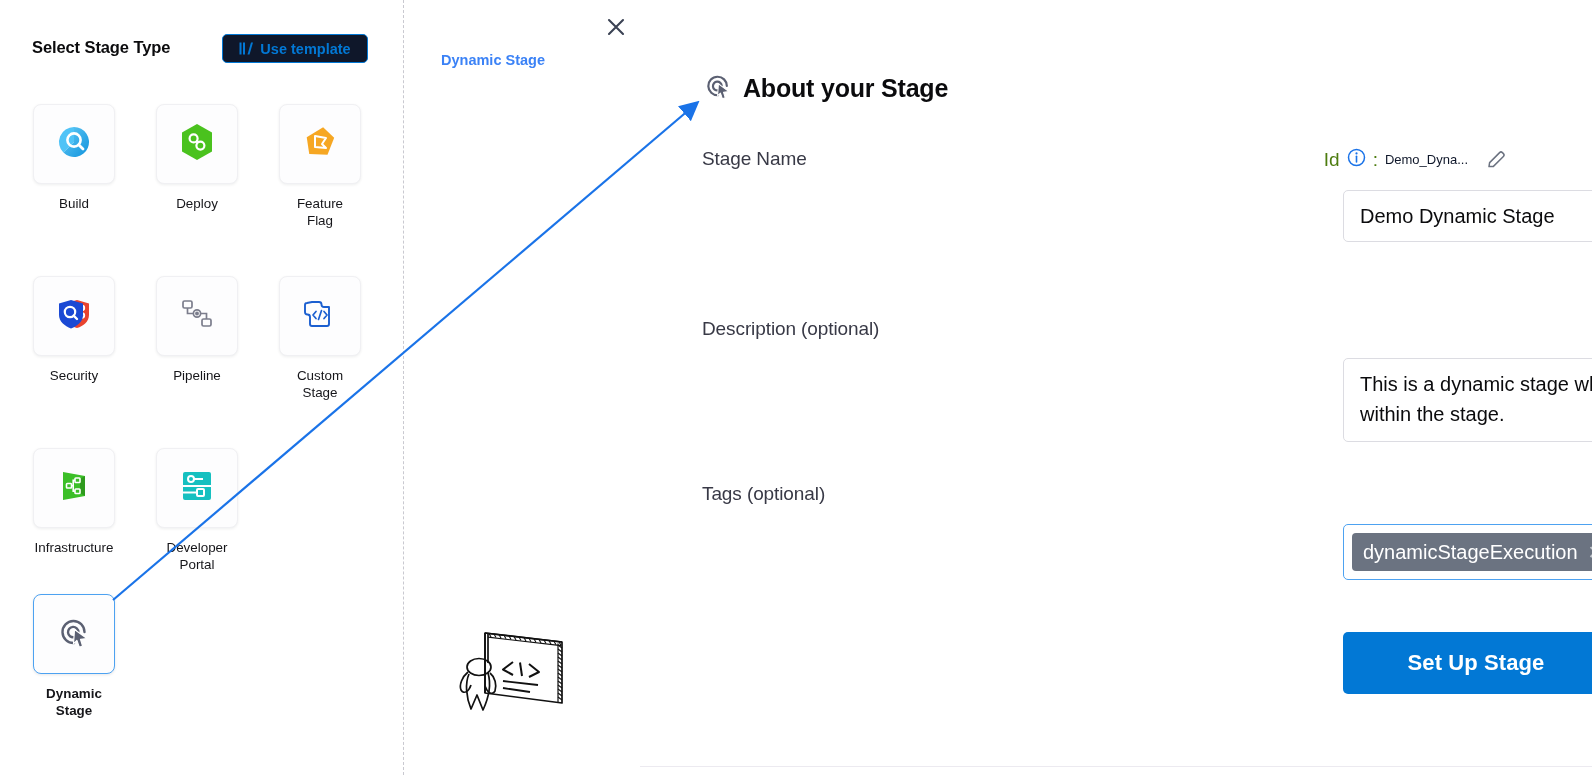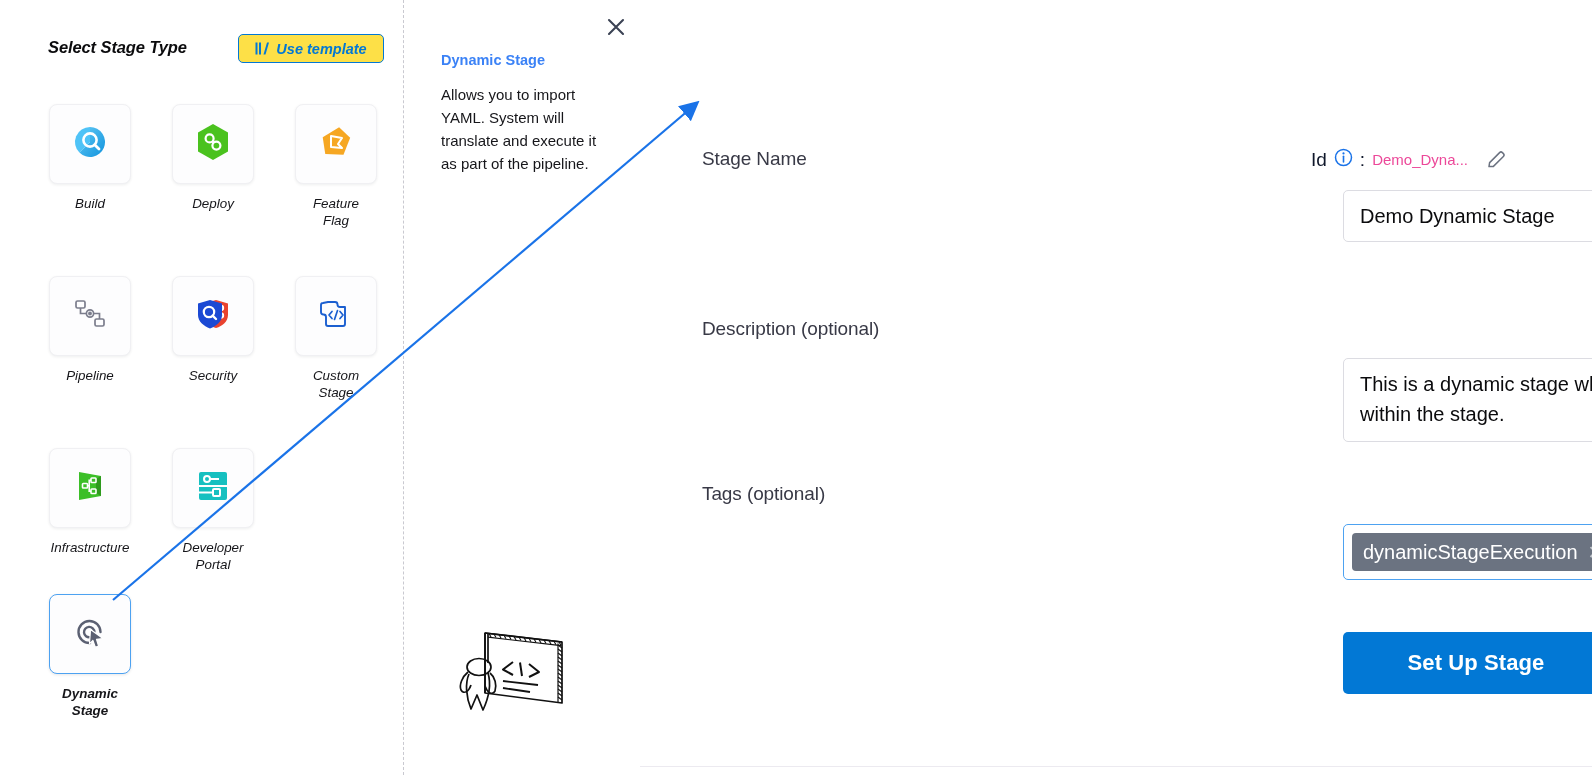--- a/index.html
+++ b/index.html
@@ -5,35 +5,35 @@
   * { box-sizing: border-box; margin: 0; padding: 0; }
   html, body {
     width: 1592px; height: 775px;
     background: #ffffff;
     font-family: "Liberation Sans", sans-serif;
     overflow: hidden;
   }
   #root { position: relative; width: 1592px; height: 775px; }
 
   
-  .left-panel { position: absolute; left: 16px; top: 0; width: 403px; height: 599px; font-style: italic; }
+  .left-panel { position: absolute; left: 0; top: 0; width: 403px; height: 599px; }
   .left-header {
     position: absolute; left: 32px; top: 36px;
     width: 340px; height: 30px;
   }
   .left-title {
     position: absolute; left: 0; top: 2px;
     font-size: 16.5px; font-weight: bold; color: #0b0b0d;
     letter-spacing: -0.1px;
   }
   .use-template-btn {
     position: absolute; left: 190px; top: -2px;
     width: 146px; height: 29px;
     border: 1px solid #0278d5; border-radius: 5px;
-    background: #fde047;
+    background: #0f172a;
     display: flex; align-items: center; justify-content: center; gap: 6px;
     cursor: pointer;
   }
   .use-template-label { font-size: 14.5px; font-weight: bold; color: #0278d5; }
   .tpl-icon { display: flex; align-items: center; }
 
   .stage-grid {
     position: absolute; left: 33px; top: 104px;
     width: 340px;
     display: grid;
@@ -105,22 +105,22 @@
   .about-title {
     font-size: 25px; font-weight: bold; color: #0b0b0d; letter-spacing: -0.2px;
   }
 
   .field-row {
     position: absolute; left: 62px; width: 805px;
     display: flex; align-items: flex-start; justify-content: space-between;
   }
   .field-label { font-size: 19px; color: #383946; letter-spacing: -0.1px; }
   .id-wrap { display: flex; align-items: center; gap: 7px; }
-  .id-text { font-size: 19px; color: #0f172a; }
-  .id-value { font-size: 15px; color: #ec4899; }
+  .id-text { font-size: 19px; color: #4d7c0f; }
+  .id-value { font-size: 13px; color: #0f172a; }
   .pencil-btn { display: flex; align-items: center; cursor: pointer; margin-left: 10px; }
 
   .text-input {
     position: absolute; left: 703px; width: 805px; height: 52px;
     border: 1px solid #dcdce2; border-radius: 5px;
     background: #ffffff;
     font-family: "Liberation Sans", sans-serif;
     font-size: 20px; color: #0b0b0d;
     padding: 0 16px;
     outline: none;
@@ -237,55 +237,55 @@
               <path d="M13 12 L24 14 L20 20 L24 24 L13 23 Z" fill="none" stroke="#ffffff" stroke-width="2" stroke-linejoin="round"></path>
             </svg>
           </span>
         </div>
         <div class="stage-label">Feature<br>Flag</div>
       </div>
 
       <div class="stage-cell row2">
         <div class="stage-card">
           <span>
-            <svg width="34" height="32" viewBox="0 0 34 32">
-              <g fill="none" stroke="#7b7d8c" stroke-width="1.7">
-                <rect x="3" y="3" width="9" height="7" rx="1.5"></rect>
-                <rect x="22" y="21" width="9" height="7" rx="1.5"></rect>
-                <circle cx="17" cy="15.5" r="3.6"></circle>
-                <circle cx="17" cy="15.5" r="1.1" fill="#7b7d8c"></circle>
-                <path d="M7.5 10 L7.5 15.5 L13.4 15.5"></path>
-                <path d="M20.6 15.5 L26.5 15.5 L26.5 21"></path>
-              </g>
-            </svg>
-          </span>
-        </div>
-        <div class="stage-label">Pipeline</div>
-      </div>
-
-      <div class="stage-cell row2">
-        <div class="stage-card">
-          <span>
             <svg width="38" height="36" viewBox="0 0 38 36">
               <path d="M22 4 L34 7.5 V19 C34 25.5 28.5 30 22 32 C15.5 30 10 25.5 10 19 V7.5 Z" fill="#e9432f"></path>
               <g fill="none" stroke="#ffffff" stroke-width="1.9">
                 <circle cx="20" cy="14.5" r="2.2"></circle>
                 <circle cx="27" cy="12" r="2.2"></circle>
                 <circle cx="27" cy="19.5" r="2.2"></circle>
                 <path d="M22 13.6 L25 12.6 M22 15.6 L25 18.4"></path>
               </g>
               <path d="M16 4 L28 7.5 V19 C28 25.5 22.5 30 16 32.5 C9.5 30 4 25.5 4 19 V7.5 Z" fill="#1b49d4"></path>
               <circle cx="15" cy="16" r="5.2" fill="none" stroke="#ffffff" stroke-width="2.2"></circle>
               <path d="M18.6 19.6 L22 23" stroke="#ffffff" stroke-width="2.4" stroke-linecap="round"></path>
             </svg>
           </span>
         </div>
         <div class="stage-label">Security</div>
       </div>
 
+      <div class="stage-cell row2">
+        <div class="stage-card">
+          <span>
+            <svg width="34" height="32" viewBox="0 0 34 32">
+              <g fill="none" stroke="#7b7d8c" stroke-width="1.7">
+                <rect x="3" y="3" width="9" height="7" rx="1.5"></rect>
+                <rect x="22" y="21" width="9" height="7" rx="1.5"></rect>
+                <circle cx="17" cy="15.5" r="3.6"></circle>
+                <circle cx="17" cy="15.5" r="1.1" fill="#7b7d8c"></circle>
+                <path d="M7.5 10 L7.5 15.5 L13.4 15.5"></path>
+                <path d="M20.6 15.5 L26.5 15.5 L26.5 21"></path>
+              </g>
+            </svg>
+          </span>
+        </div>
+        <div class="stage-label">Pipeline</div>
+      </div>
+
       <div class="stage-cell row3">
         <div class="stage-card">
           <span>
             <svg width="34" height="34" viewBox="0 0 34 34">
               <path d="M9 5 h7 a2.5 2.5 0 0 1 2.5 2.5 a2.5 2.5 0 0 0 2.5 2.5 h5 v17 a2 2 0 0 1 -2 2 h-15 a2 2 0 0 1 -2 -2 v-7 a2.5 2.5 0 0 0 -2.5 -2.5 a2.5 2.5 0 0 1 -2.5 -2.5 v-7 a2 2 0 0 1 2 -2 z" fill="none" stroke="#1b5fd0" stroke-width="1.9" stroke-linejoin="round"></path>
               <path d="M13 14.5 L10 18 L13 21.5 M21 14.5 L24 18 L21 21.5 M18.5 13.5 L15.5 22.5" fill="none" stroke="#1b5fd0" stroke-width="1.7" stroke-linecap="round" stroke-linejoin="round"></path>
             </svg>
           </span>
         </div>
         <div class="stage-label">Custom<br>Stage</div>
@@ -341,21 +341,20 @@
         </span>
       </div>
       <div class="stage-label bold">Dynamic<br>Stage</div>
     </div>
   </div>
 
   <div class="v-divider"></div>
 
   <div class="mid-panel">
     <div class="mid-title">Dynamic Stage</div>
-    <div class="mid-desc">Allows you to import YAML. System will translate and execute it as part of the pipeline.</div>
   </div>
 
   <div class="mid-illustration">
     <svg width="130" height="100" viewBox="0 0 130 100">
       <g fill="none" stroke="#111111" stroke-width="1.7" stroke-linejoin="round">
 
         <path d="M38 18 L115 27 L115 88 L38 78 Z"></path>
         <path d="M38 18 L38 78"></path>
         <path d="M38 18 L115 27" stroke-width="1.4"></path>
 
@@ -383,20 +382,32 @@
   </div>
 
   <div class="close-btn">
     <svg width="18" height="18" viewBox="0 0 18 18">
       <path d="M2 2 L16 16 M16 2 L2 16" stroke="#3b4254" stroke-width="2.1" stroke-linecap="round"></path>
     </svg>
   </div>
 
   <div class="right-panel">
 
+    <div class="about-head">
+      <span>
+        <svg width="32" height="32" viewBox="0 0 38 38">
+          <g fill="none" stroke="#5b6072" stroke-width="2.6" stroke-linecap="round">
+            <path d="M29.5 19 A11 11 0 1 0 19 30"></path>
+            <path d="M23.4 19 A5.2 5.2 0 1 0 19 24.2"></path>
+          </g>
+          <path d="M19.5 16.5 L32 25.5 L25.5 26.3 L27.6 33 L24.3 34.2 L21.9 27.4 L18.5 30.8 Z" fill="#5b6072" stroke="#ffffff" stroke-width="1.2" stroke-linejoin="round"></path>
+        </svg>
+      </span>
+      <span class="about-title">About your Stage</span>
+    </div>
 
     <div class="field-row" style="top:148px;">
       <span class="field-label">Stage Name</span>
       <span class="id-wrap">
         <span class="id-text">Id</span>
         <span>
           <svg width="19" height="19" viewBox="0 0 19 19">
             <circle cx="9.5" cy="9.5" r="8" fill="none" stroke="#1a73e8" stroke-width="1.5"></circle>
             <circle cx="9.5" cy="5.4" r="1.1" fill="#1a73e8"></circle>
             <path d="M9.5 8.2 L9.5 14" stroke="#1a73e8" stroke-width="1.6" stroke-linecap="round"></path>

